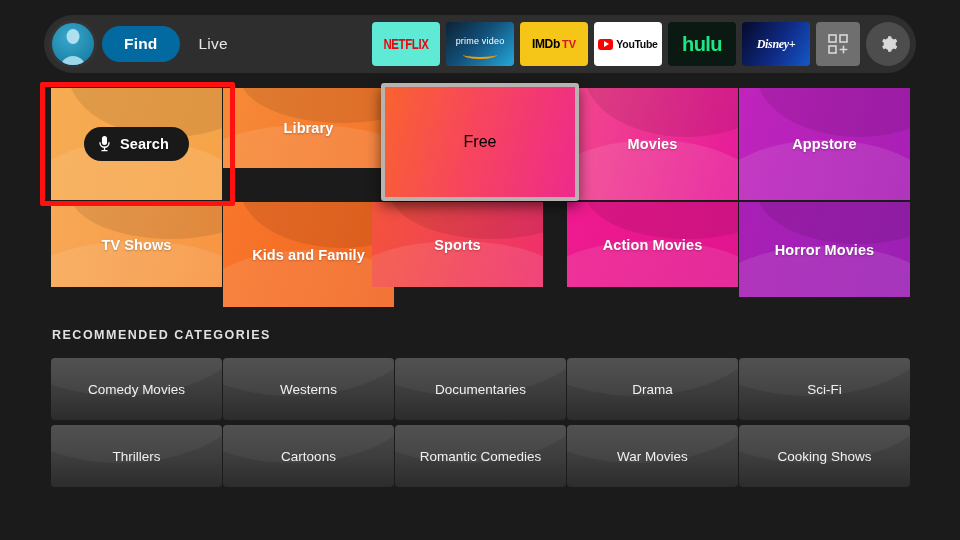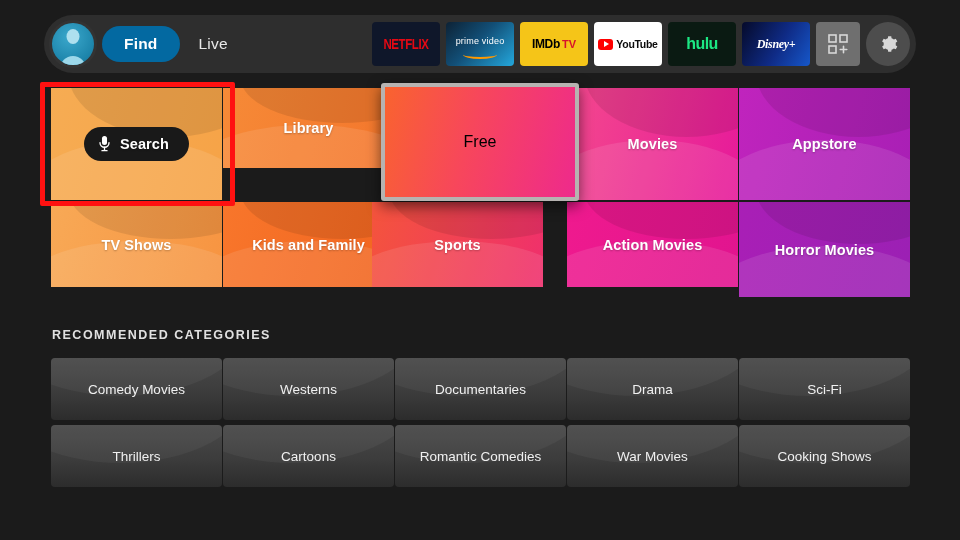--- a/index.html
+++ b/index.html
@@ -51,21 +51,21 @@
     background: #0369a1; color: #fff; font-weight: 600;
     padding: 9px 22px; border-radius: 18px; margin: 0 5px;
   }
 
   #app-row { display: flex; align-items: center; margin-left: auto; margin-right: 6px; gap: 6px; }
   .app-tile {
     width: 68px; height: 44px; border-radius: 4px;
     display: flex; align-items: center; justify-content: center;
     overflow: hidden; position: relative; flex: 0 0 auto;
   }
-  .tile-netflix { background:#0f172a; }
+  .tile-netflix { background:#5eead4; }
   .tile-netflix .lbl {
     color:#e50914; font-weight:800; font-size:11.5px; letter-spacing:-.4px;
     transform: scaleY(1.22); font-family:"Liberation Sans", sans-serif;
   }
   .tile-prime { background: linear-gradient(135deg,#0d2235 0%, #124f77 45%, #24a8dd 100%); }
   .tile-prime .pv { color:#fff; font-size:9px; letter-spacing:.2px; line-height:1; }
   .tile-prime .smile {
     display:block; width:34px; height:9px; margin:2px auto 0;
     border-bottom: 2.2px solid #ff9900; border-radius: 0 0 50% 50%;
   }
@@ -77,21 +77,21 @@
     width:15px; height:11px; background:#ff0000; border-radius:3px;
     display:flex; align-items:center; justify-content:center;
   }
   .tile-youtube .play::after {
     content:""; width:0;height:0;
     border-left:5px solid #fff; border-top:3.2px solid transparent; border-bottom:3.2px solid transparent;
     margin-left:1px;
   }
   .tile-youtube .lbl { color:#0b0b0b; font-weight:700; font-size:10.5px; letter-spacing:-.3px; }
   .tile-hulu { background:#0a1a12; }
-  .tile-hulu .lbl { color:#1ce783; font-weight:800; font-size:16px; letter-spacing:-.6px; }
+  .tile-hulu .lbl { color:#1ce783; font-weight:800; font-size:20px; letter-spacing:-.6px; }
   .tile-disney { background: linear-gradient(120deg,#050a2a 0%, #0f2b86 55%, #1657c9 100%); }
   .tile-disney .lbl {
     color:#fff; font-style:italic; font-weight:700; font-size:12px; letter-spacing:-.3px;
     font-family:"Liberation Serif", serif;
   }
   .tile-apps { background:#6f6f6f; width:44px; }
   .tile-gear {
     width:44px; height:44px; border-radius:50%;
     background:#4d4d4d; display:flex; align-items:center; justify-content:center;
   }
@@ -257,21 +257,21 @@
       <div class="cat-tile" style="left: 739px; top: 88px; width: 171px; height: 112px; background: linear-gradient(105deg, rgb(192, 36, 189) 0%, rgb(168, 31, 181) 100%);">
         <div class="wave2"></div>
         <div class="wave"></div>
         <span class="lbl">Appstore</span>
       </div>
       <div class="cat-tile" style="left: 51px; top: 202px; width: 171px; height: 85px; background: linear-gradient(105deg, rgb(248, 169, 86) 0%, rgb(247, 148, 65) 100%);">
         <div class="wave2"></div>
         <div class="wave"></div>
         <span class="lbl">TV Shows</span>
       </div>
-      <div class="cat-tile" style="left: 223px; top: 202px; width: 171px; height: 85px; background: linear-gradient(105deg, rgb(248, 118, 43) 0%, rgb(241, 101, 32) 100%);">
+      <div class="cat-tile" style="left: 223px; top: 202px; width: 171px; height: 105px; background: linear-gradient(105deg, rgb(248, 118, 43) 0%, rgb(241, 101, 32) 100%);">
         <div class="wave2"></div>
         <div class="wave"></div>
         <span class="lbl">Kids and Family</span>
       </div>
       <div class="cat-tile" style="left: 372px; top: 202px; width: 171px; height: 85px; background: linear-gradient(105deg, rgb(244, 84, 60) 0%, rgb(239, 47, 109) 100%);">
         <div class="wave2"></div>
         <div class="wave"></div>
         <span class="lbl">Sports</span>
       </div>
       <div class="cat-tile" style="left: 567px; top: 202px; width: 171px; height: 85px; background: linear-gradient(105deg, rgb(239, 26, 142) 0%, rgb(225, 20, 143) 100%);">

